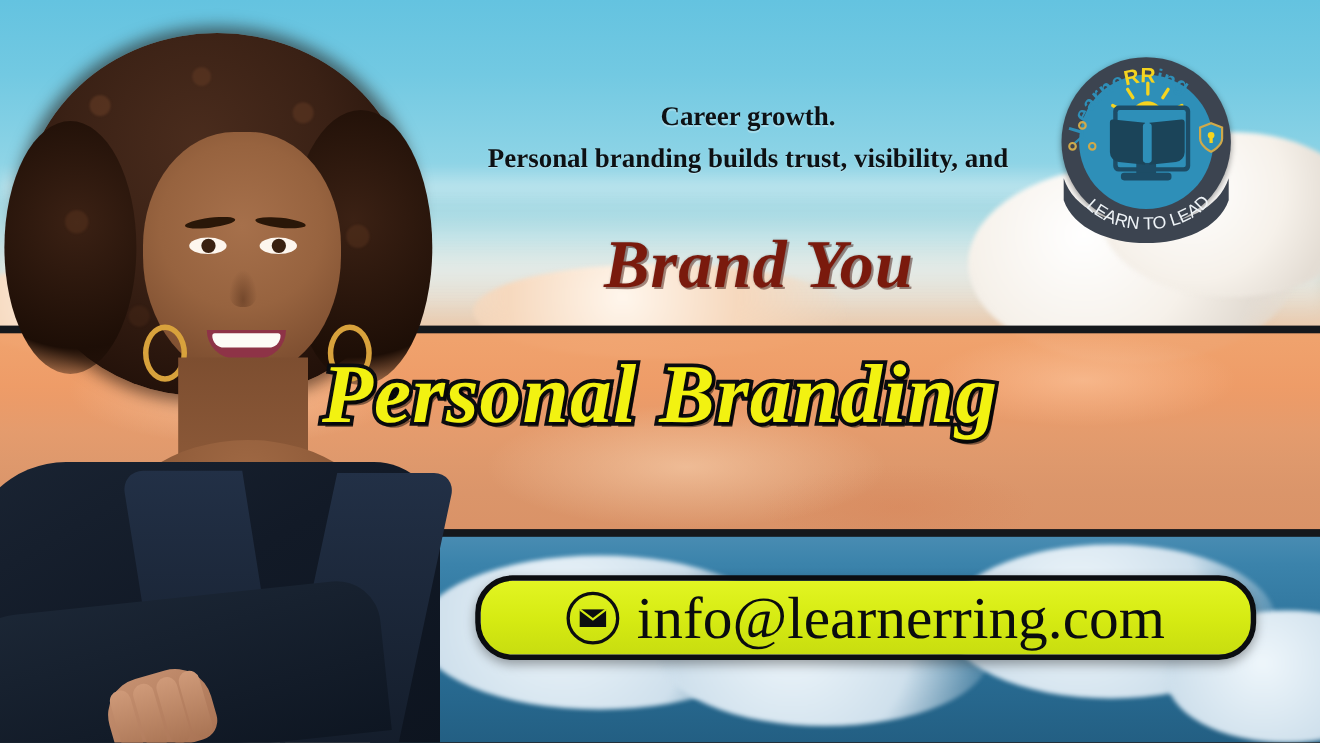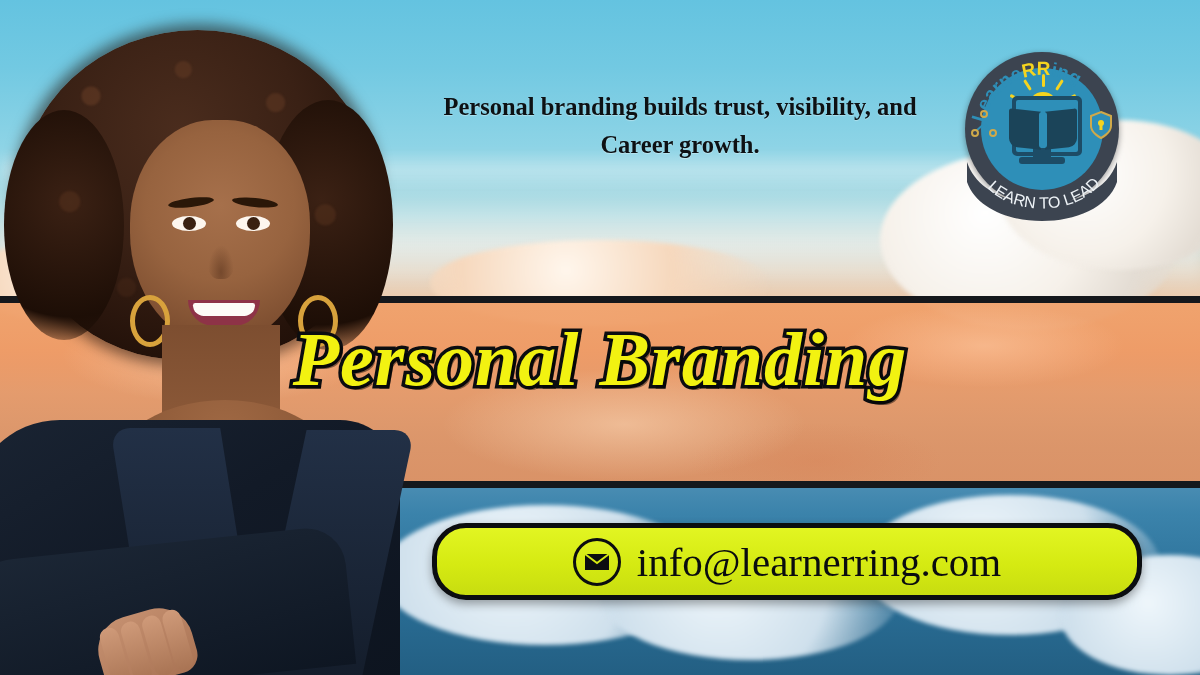--- a/index.html
+++ b/index.html
@@ -120,21 +120,21 @@
 
   
   .email-pill{position:absolute;left:432px;top:523px;width:700px;height:67px;
     background:linear-gradient(180deg,#e2f522 0%,#d5ea12 55%,#c8dd10 100%);
     border:5px solid #0b0d10;border-radius:34px;
     display:flex;align-items:center;justify-content:center;gap:16px;
     box-shadow:0 4px 10px rgba(0,0,0,.35);}
   .mail-icon{width:42px;height:42px;border:3px solid #0b0d10;border-radius:50%;
     display:flex;align-items:center;justify-content:center;flex:0 0 auto;}
   .mail-icon svg{display:block;}
-  .email-text{font-family:"Liberation Serif",serif;font-size:41px;color:#0a0c0f;white-space:nowrap;}
+  .email-text{font-family:"Liberation Serif",serif;font-size:54px;color:#0a0c0f;white-space:nowrap;}
 
   
   .logo{position:absolute;left:957px;top:52px;width:170px;height:178px;}
   .logo-ring{position:absolute;left:8px;top:0;width:154px;height:154px;border-radius:50%;
     background:#3c4450;box-shadow:0 2px 6px rgba(0,0,0,.4);}
   .logo-inner{position:absolute;left:24px;top:16px;width:122px;height:122px;border-radius:50%;
     background:#2e8fb8;}
   .logo-arc-text{position:absolute;left:8px;top:0;width:154px;height:154px;}
   .logo-arc-text text{font-family:"Liberation Sans",sans-serif;font-weight:700;font-size:19px;}
   .monitor{position:absolute;left:55px;top:44px;width:62px;height:52px;border-radius:5px;
@@ -205,24 +205,25 @@
     <div class="arm"></div>
     <div class="hand">
       <i style="left:6px"></i>
         <i style="left:28px"></i>
         <i style="left:50px"></i>
         <i style="left:71px"></i>
     </div>
   </div>
 
   <div class="tagline">
+    <div>Career growth.</div>
     <div>Personal branding builds trust, visibility, and</div>
-    <div>Career growth.</div>
-  </div>
-
+  </div>
+
+  <div class="brand-you">Brand You</div>
   <div class="main-title">Personal Branding</div>
 
   <div class="email-pill">
     <span class="mail-icon">
       <svg width="26" height="18" viewBox="0 0 26 18" aria-hidden="true">
         <rect x="1" y="1" width="24" height="16" fill="#0b0d10"></rect>
         <path d="M1 1 L13 10 L25 1" fill="none" stroke="#d5ea12" stroke-width="2"></path>
       </svg>
     </span>
     <span class="email-text">info@learnerring.com</span>

